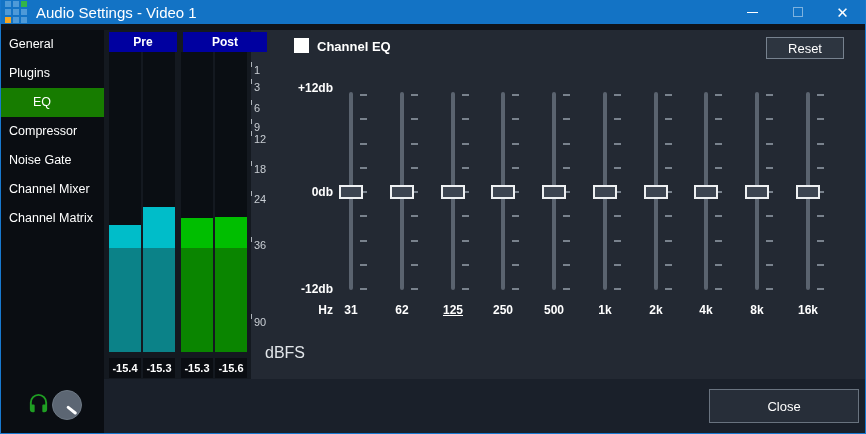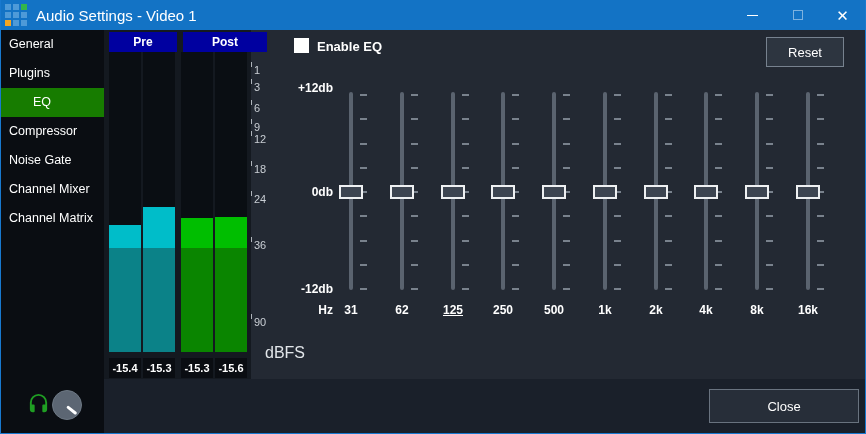--- a/index.html
+++ b/index.html
@@ -1,20 +1,20 @@
 <!DOCTYPE html>
 <html><head>
 <meta charset="utf-8">
 <style>
   html,body{margin:0;padding:0;background:#3a3f46;font-family:"Liberation Sans",sans-serif;}
   *{box-sizing:border-box;}
   #window{position:relative;width:866px;height:434px;background:#10141a;overflow:hidden;
           border:1px solid #1879cf;border-top:none;}
   
-  #titlebar{position:absolute;left:0;top:0;width:100%;height:30px;background:#1373c5;
+  #titlebar{position:absolute;left:0;top:0;width:100%;height:24px;background:#1373c5;
             display:flex;align-items:center;}
   #app-logo{width:23px;height:23px;margin-left:4px;display:grid;
             grid-template-columns:repeat(3,7px);grid-template-rows:repeat(3,7px);gap:1px;}
   #app-logo .sq{width:6px;height:6px;}
   #title-text{color:#ffffff;font-size:15px;margin-left:8px;flex:1;white-space:nowrap;}
   .win-btn{width:45px;height:30px;display:flex;align-items:center;justify-content:center;
            color:#ffffff;font-size:14px;cursor:default;}
   .min-glyph{width:11px;height:1px;background:#fff;}
   .max-glyph{width:10px;height:10px;border:1px solid rgba(255,255,255,.45);}
   .close-glyph{font-size:15px;line-height:1;}
@@ -32,21 +32,21 @@
   .meter-readout{position:absolute;top:328px;height:20px;width:32px;background:#0a0d12;
                  color:#ffffff;font-size:11px;font-weight:bold;text-align:center;line-height:20px;}
   .scale-tick-label{position:absolute;color:#c9ced4;font-size:11px;line-height:11px;}
   .scale-tick-label::before{content:"";position:absolute;left:-3px;top:-3px;width:1px;height:5px;background:#aeb4bb;}
   #dbfs-label{position:absolute;left:253px;top:344px;color:#e2e6ea;font-size:16px;margin-left:11px;}
   
   #main-panel{position:absolute;left:250px;top:30px;right:0;height:349px;background:#232933;}
   #footer{position:absolute;left:103px;right:0;top:379px;bottom:0;background:#1a202a;}
   #enable-eq-box{position:absolute;left:293px;top:38px;width:15px;height:15px;background:#ffffff;}
   #enable-eq-label{position:absolute;left:316px;top:39px;color:#ffffff;font-size:13px;font-weight:bold;}
-  #reset-button{position:absolute;left:765px;top:37px;width:78px;height:30px;background:#2d3540;
+  #reset-button{position:absolute;left:765px;top:37px;width:78px;height:22px;background:#2d3540;
                 border:1px solid #77828f;color:#ffffff;font-size:13px;display:flex;
                 align-items:center;justify-content:center;}
   .gain-label{position:absolute;left:280px;width:52px;text-align:right;color:#ffffff;
               font-size:12px;font-weight:bold;}
   .eq-track{position:absolute;width:4px;background:#5a636f;border-radius:2px;}
   .eq-tick{position:absolute;width:7px;height:2px;background:#79828d;}
   .eq-handle{position:absolute;width:24px;height:14px;background:#3d4551;border:2px solid #eef0f2;}
   .freq-label{position:absolute;width:40px;text-align:center;color:#ffffff;
               font-size:12px;font-weight:bold;}
   
@@ -132,21 +132,21 @@
       <div class="scale-tick-label" style="left: 253px; top: 122px;">9</div>
       <div class="scale-tick-label" style="left: 253px; top: 134px;">12</div>
       <div class="scale-tick-label" style="left: 253px; top: 164px;">18</div>
       <div class="scale-tick-label" style="left: 253px; top: 194px;">24</div>
       <div class="scale-tick-label" style="left: 253px; top: 240px;">36</div>
       <div class="scale-tick-label" style="left: 253px; top: 317px;">90</div>
     </div>
   <div id="dbfs-label">dBFS</div>
 
   <div id="enable-eq-box"></div>
-  <div id="enable-eq-label">Enable EQ</div>
+  <div id="enable-eq-label">Channel EQ</div>
   <div id="reset-button">Reset</div>
 
   <div class="gain-label" style="top:81px">+12db</div>
   <div class="gain-label" style="top:185px">0db</div>
   <div class="gain-label" style="top:282px">-12db</div>
   <div class="gain-label" style="top:303px">Hz</div>
 
   <div id="slider-layer">
       <div class="eq-track" style="left: 348px; top: 92px; height: 198px;"></div>
       <div class="eq-tick" style="left: 359px; top: 94px;"></div>

